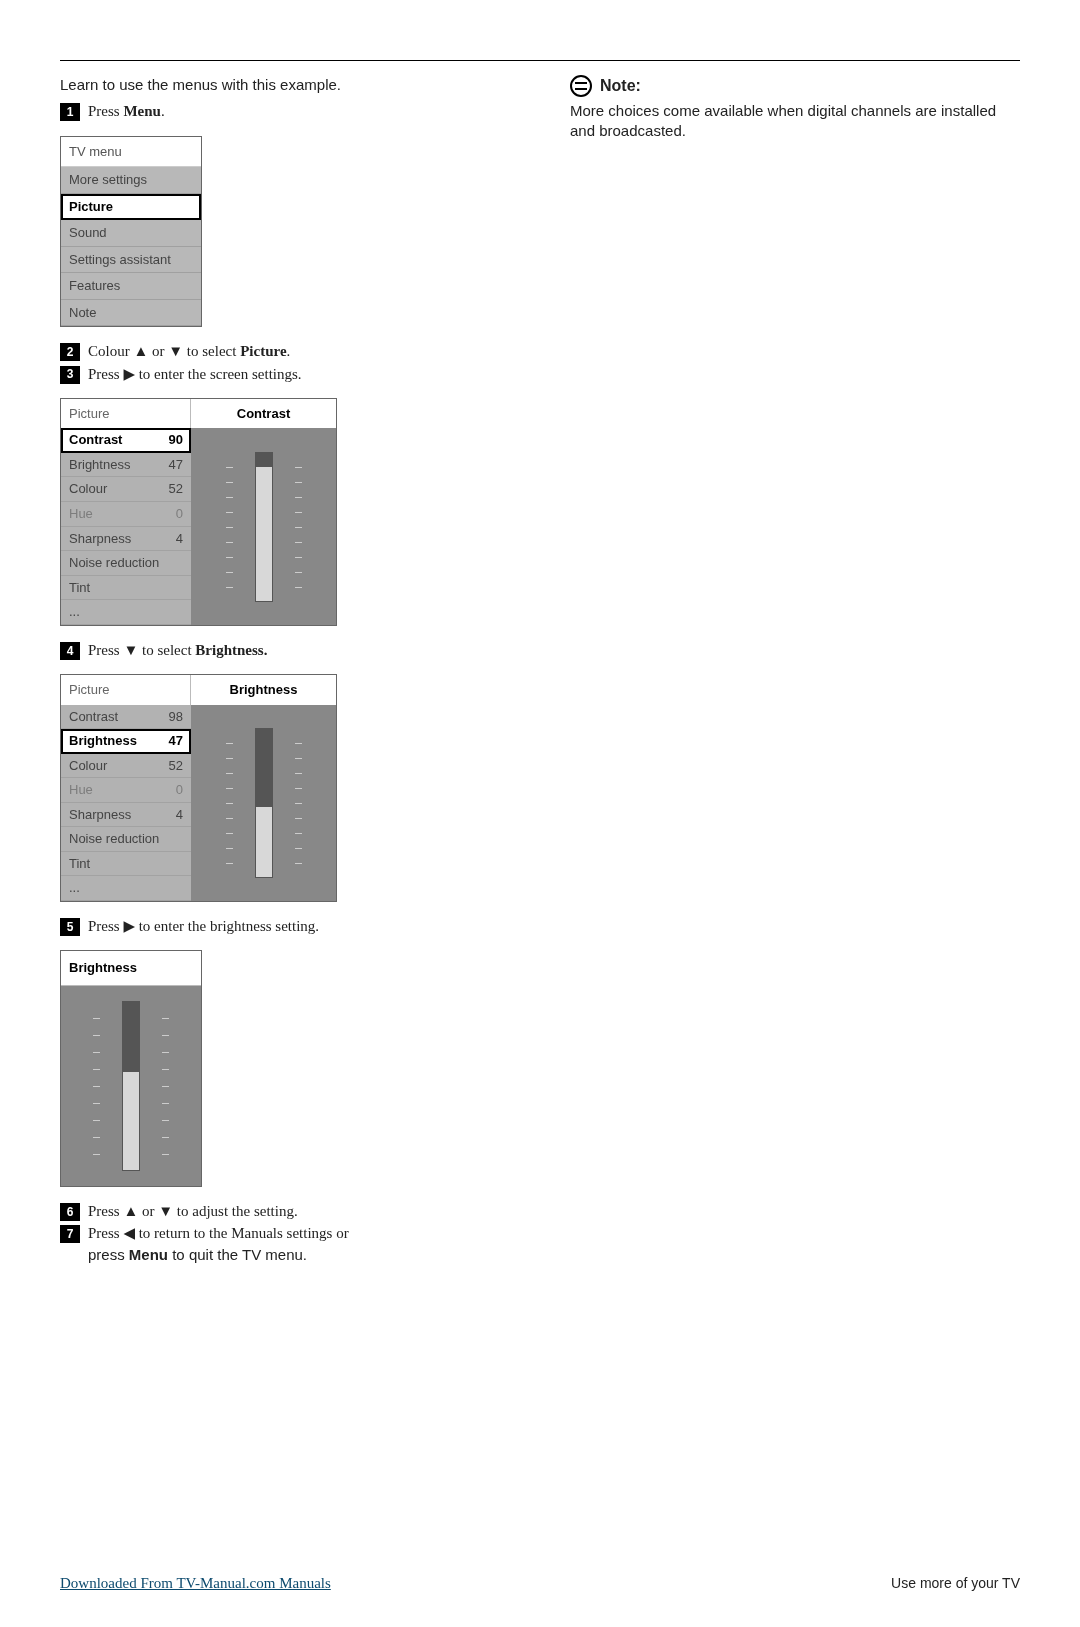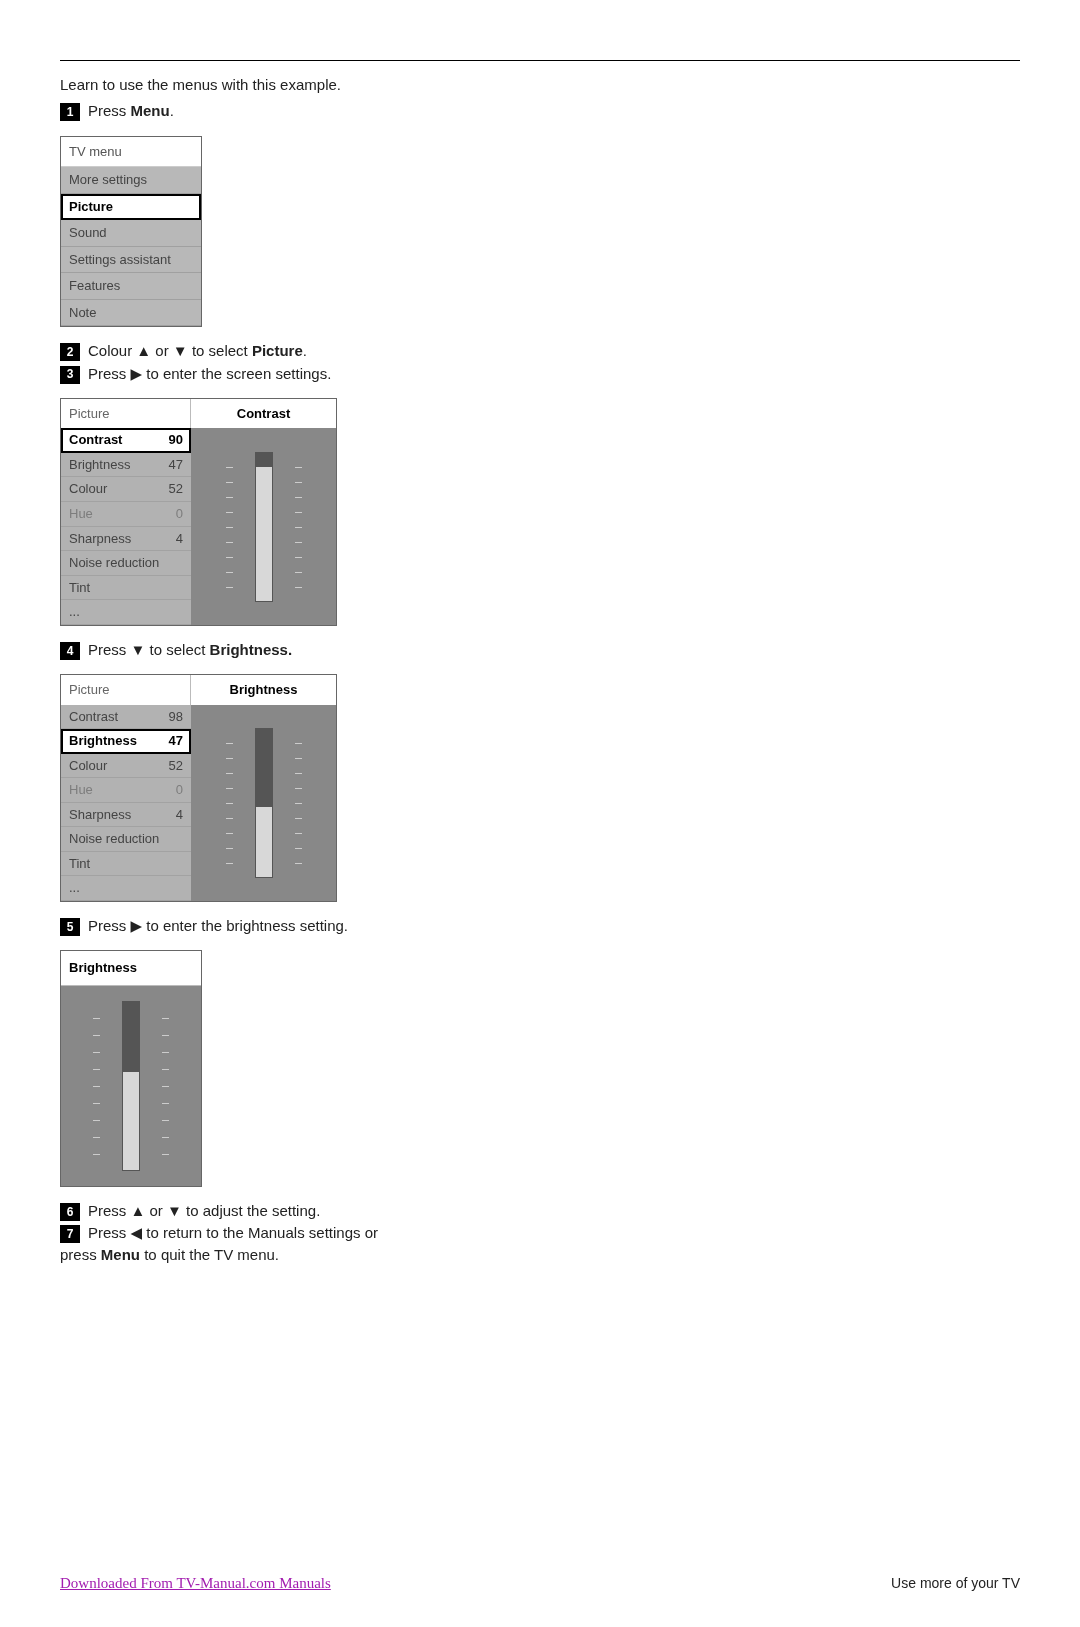--- a/index.html
+++ b/index.html
@@ -48,23 +48,23 @@
     width: 20px;
     height: 18px;
     font-size: 12px;
     font-weight: bold;
     display: inline-flex;
     align-items: center;
     justify-content: center;
     flex-shrink: 0;
     margin-top: 2px;
   }
-  .step-text { flex: 1; }
+  .step-text { flex: 1; font-family: Liberation Serif, serif; }
   .step-text b { font-weight: bold; }
-  .indent-text { }
+  .indent-text { margin-left: 28px; }
 
   .menu-box {
     border: 1px solid #666;
     width: 140px;
     margin: 14px 0 14px 0;
     font-size: 13px;
     background: #fff;
   }
   .menu-header {
     padding: 6px 8px;
@@ -231,21 +231,21 @@
     bottom: 34px;
     left: 0;
     right: 0;
     padding: 0 60px;
     display: flex;
     justify-content: space-between;
     align-items: baseline;
     font-size: 15px;
   }
   .footer .dl-link {
-    color: #a21caf;
+    color: #0c4a6e;
     text-decoration: underline;
     font-family: Georgia, serif;
   }
   .footer .tagline {
     font-size: 14px;
     color: #222;
   }
 </style>
 </head>
 <body>
@@ -475,19 +475,26 @@
       <div class="step">
         <span class="step-num">7</span>
         <span class="step-text">Press  ◀  to return to the Manuals settings or</span>
       </div>
       <div class="indent-text">
         <span>press </span><b>Menu</b><span>  to quit the TV menu.</span>
       </div>
 
     </div>
 
+    <div class="right-col">
+      <div class="note-line">
+        <span class="note-icon"></span>
+        <span><span>Note</span><span>:</span></span>
+      </div>
+      <div class="note-body">More choices come available when digital channels are installed and broadcasted.</div>
+    </div>
   </div>
 
   <div class="footer">
     <span class="dl-link">Downloaded From TV-Manual.com Manuals</span>
     <span class="tagline">Use more of your TV</span>
   </div>
 </div>
 
 </body></html>

